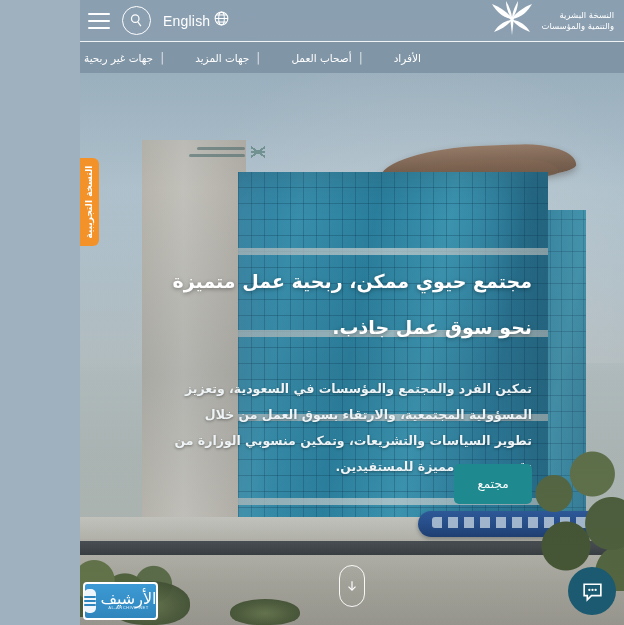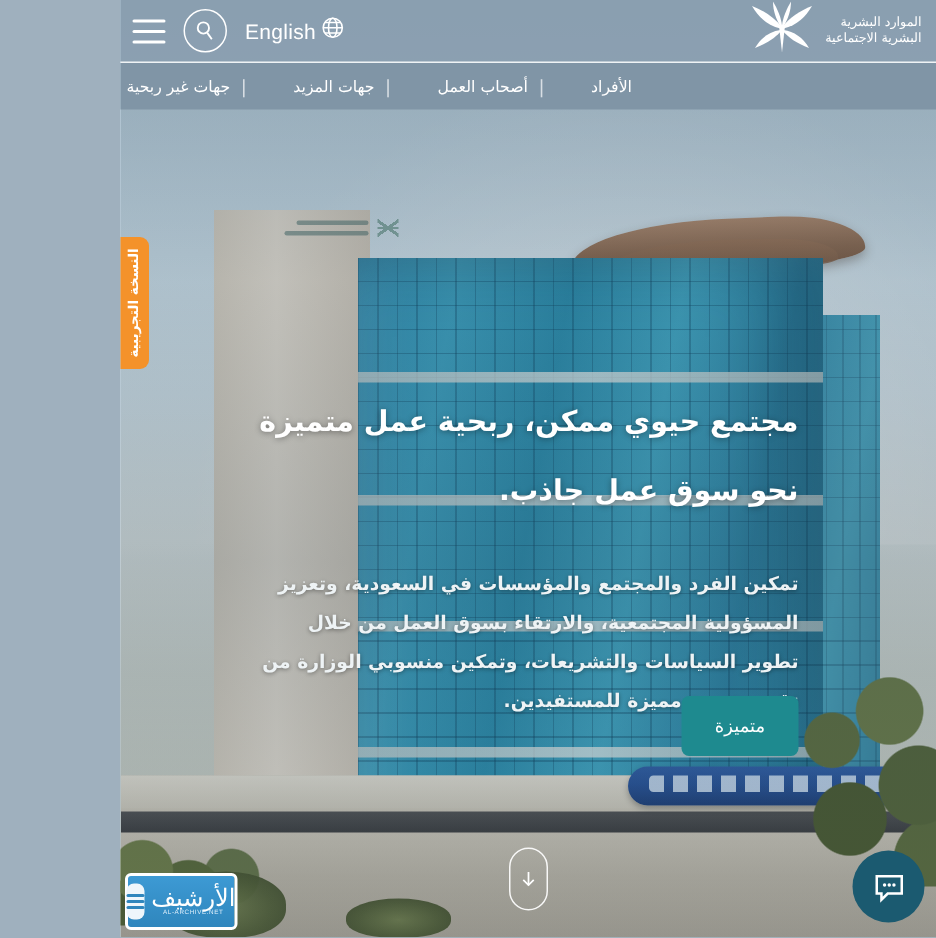--- a/index.html
+++ b/index.html
@@ -321,22 +321,22 @@
             <line x1="3" y1="12" x2="21" y2="12"></line>
             <line x1="4.5" y1="7" x2="19.5" y2="7"></line>
             <line x1="4.5" y1="17" x2="19.5" y2="17"></line>
           </svg>
         </span>
       </div>
     </div>
 
     <div class="logo-wrap">
       <div class="logo-text">
-        <div>الموارد البشرية</div>
-        <div>البشرية الاجتماعية</div>
+        <div>النسخة البشرية</div>
+        <div>والتنمية والمؤسسات</div>
       </div>
       <span>
         <svg width="44" height="36" viewBox="0 0 44 36">
           <g fill="#ffffff">
             <path d="M22 34 L20 16 L24 16 Z"></path>
             <path d="M21 18 C 12 16, 6 10, 2 3 C 10 6, 17 11, 22 17 Z"></path>
             <path d="M23 18 C 32 16, 38 10, 42 3 C 34 6, 27 11, 22 17 Z"></path>
             <path d="M21 19 C 14 20, 8 24, 4 31 C 12 28, 18 24, 22 19 Z"></path>
             <path d="M23 19 C 30 20, 36 24, 40 31 C 32 28, 26 24, 22 19 Z"></path>
             <path d="M21.2 17 C 18 12, 16 6, 16 0 C 19 5, 21.5 11, 22 16 Z"></path>
@@ -360,21 +360,21 @@
     </div>
   </div>
 
   <div class="beta-tab">
     <span>النسخة التجريبية</span>
   </div>
 
   <div class="hero-content">
     <div class="hero-title">مجتمع حيوي ممكن، ربحية عمل متميزة نحو سوق عمل جاذب.</div>
     <div class="hero-sub">تمكين الفرد والمجتمع والمؤسسات في السعودية، وتعزيز المسؤولية المجتمعية، والارتقاء بسوق العمل من خلال تطوير السياسات والتشريعات، وتمكين منسوبي الوزارة من تقديم تجربة مميزة للمستفيدين.</div>
-    <button class="more-btn">متميزة</button>
+    <button class="more-btn">مجتمع</button>
   </div>
 
   <div class="scroll-cue">
     <svg width="14" height="18" viewBox="0 0 24 24" fill="none" stroke="#ffffff" stroke-width="2">
       <line x1="12" y1="4" x2="12" y2="19"></line>
       <polyline points="6,13 12,19 18,13"></polyline>
     </svg>
   </div>
 
   <div class="archive-badge">

